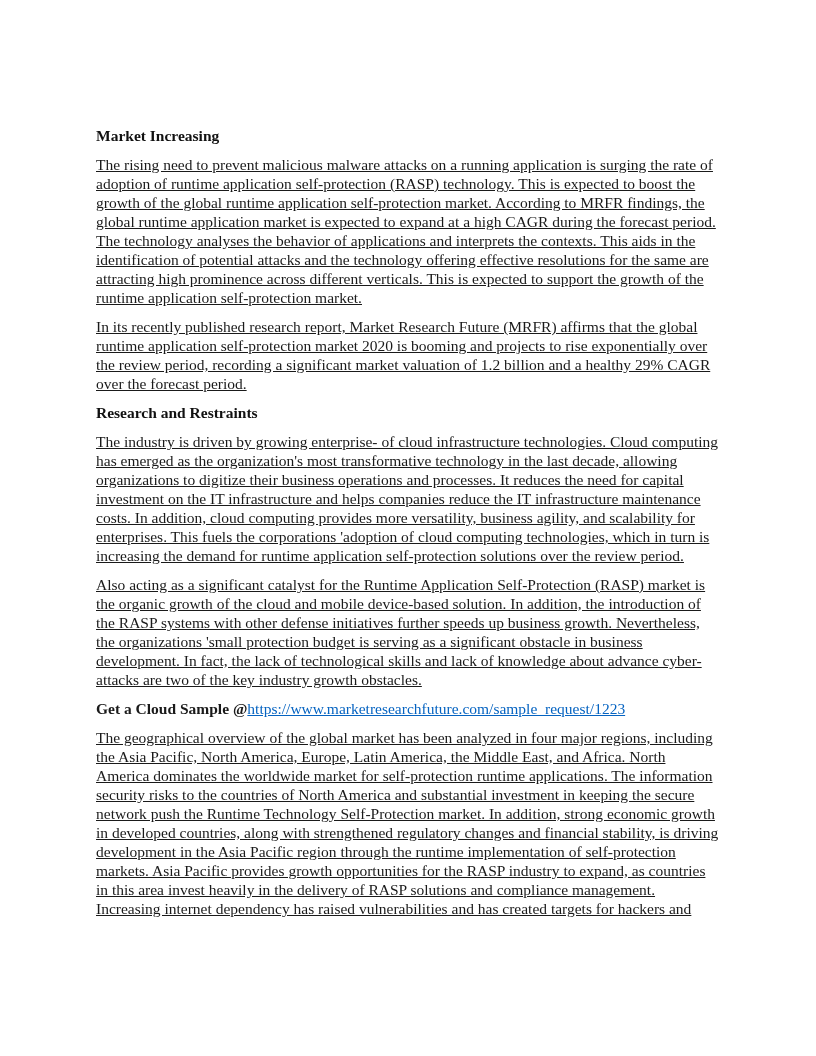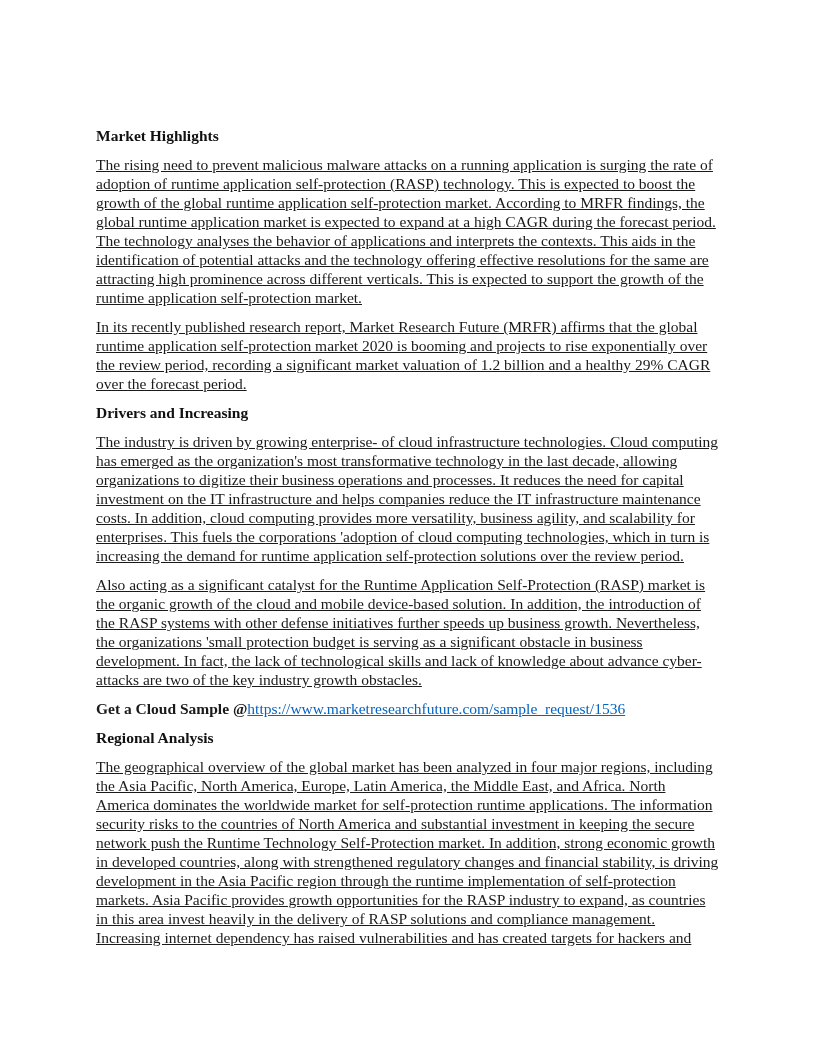--- a/index.html
+++ b/index.html
@@ -42,33 +42,32 @@
     color: #0563c1;
     text-decoration: underline;
     word-break: break-all;
   }
 </style>
 </head>
 <body>
 
 <div class="page">
 
-  <h2 class="doc-heading">Market Highlights</h2>
+  <h2 class="doc-heading">Market Increasing</h2>
 
   <p class="doc-paragraph">The rising need to prevent malicious malware attacks on a running application is surging the rate of adoption of runtime application self-protection (RASP) technology. This is expected to boost the growth of the global runtime application self-protection market. According to MRFR findings, the global runtime application market is expected to expand at a high CAGR during the forecast period. The technology analyses the behavior of applications and interprets the contexts. This aids in the identification of potential attacks and the technology offering effective resolutions for the same are attracting high prominence across different verticals. This is expected to support the growth of the runtime application self-protection market.</p>
 
   <p class="doc-paragraph">In its recently published research report, Market Research Future (MRFR) affirms that the global runtime application self-protection market 2020 is booming and projects to rise exponentially over the review period, recording a significant market valuation of 1.2 billion and a healthy 29% CAGR over the forecast period.</p>
 
-  <h2 class="doc-heading">Drivers and Increasing</h2>
+  <h2 class="doc-heading">Research and Restraints</h2>
 
   <p class="doc-paragraph">The industry is driven by growing enterprise- of cloud infrastructure technologies. Cloud computing has emerged as the organization's most transformative technology in the last decade, allowing organizations to digitize their business operations and processes. It reduces the need for capital investment on the IT infrastructure and helps companies reduce the IT infrastructure maintenance costs. In addition, cloud computing provides more versatility, business agility, and scalability for enterprises. This fuels the corporations 'adoption of cloud computing technologies, which in turn is increasing the demand for runtime application self-protection solutions over the review period.</p>
 
   <p class="doc-paragraph">Also acting as a significant catalyst for the Runtime Application Self-Protection (RASP) market is the organic growth of the cloud and mobile device-based solution. In addition, the introduction of the RASP systems with other defense initiatives further speeds up business growth. Nevertheless, the organizations 'small protection budget is serving as a significant obstacle in business development. In fact, the lack of technological skills and lack of knowledge about advance cyber-attacks are two of the key industry growth obstacles.</p>
 
   <p class="sample-line">
-    <span class="sample-prefix">Get a Cloud Sample @</span><a class="doc-link" href="#">https://www.marketresearchfuture.com/sample_request/1536</a>
+    <span class="sample-prefix">Get a Cloud Sample @</span><a class="doc-link" href="#">https://www.marketresearchfuture.com/sample_request/1223</a>
   </p>
 
-  <h2 class="doc-heading">Regional Analysis</h2>
 
   <p class="doc-paragraph">The geographical overview of the global market has been analyzed in four major regions, including the Asia Pacific, North America, Europe, Latin America, the Middle East, and Africa. North America dominates the worldwide market for self-protection runtime applications. The information security risks to the countries of North America and substantial investment in keeping the secure network push the Runtime Technology Self-Protection market. In addition, strong economic growth in developed countries, along with strengthened regulatory changes and financial stability, is driving development in the Asia Pacific region through the runtime implementation of self-protection markets. Asia Pacific provides growth opportunities for the RASP industry to expand, as countries in this area invest heavily in the delivery of RASP solutions and compliance management. Increasing internet dependency has raised vulnerabilities and has created targets for hackers and</p>
 
 </div>
 
 </body></html>

